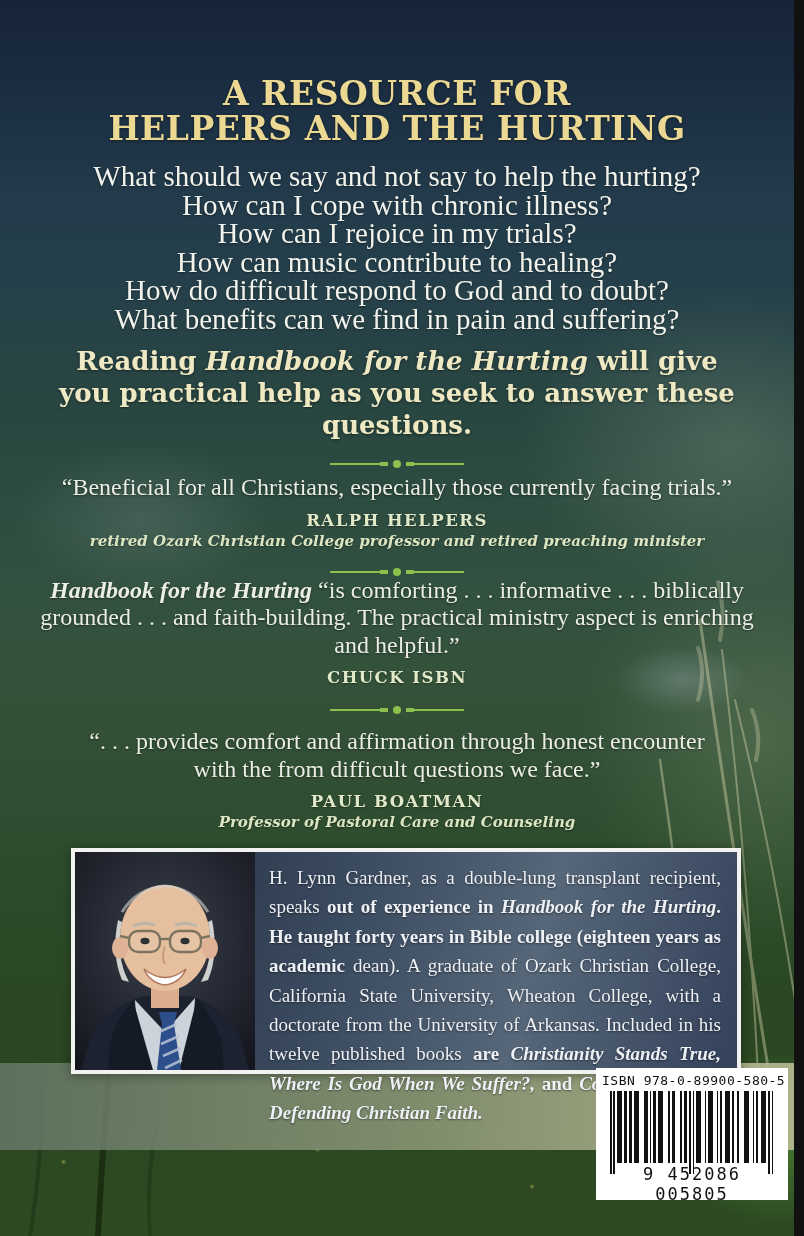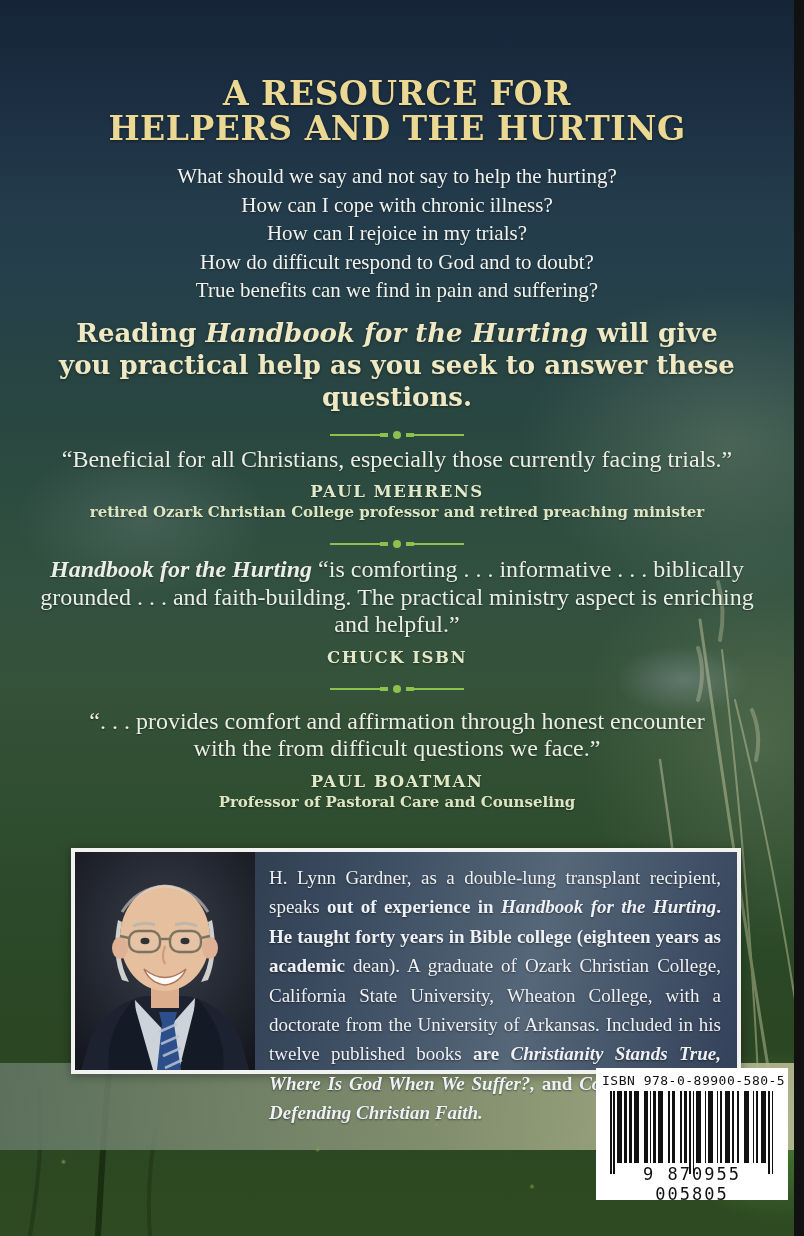--- a/index.html
+++ b/index.html
@@ -29,44 +29,44 @@
   .grass-svg{position:absolute;inset:0;pointer-events:none;}
 
   .content{position:absolute;inset:0;text-align:center;color:#fff;}
 
   .title{
     margin-top:76px;
     font-family:"DejaVu Serif",serif;font-weight:bold;
     font-size:33px;line-height:35px;letter-spacing:.5px;
     color:#ead893;text-shadow:0 1px 3px rgba(0,0,0,.45);
   }
-  .questions{margin-top:16px;font-size:21px;line-height:28.5px;color:#f1f3ec;text-shadow:0 1px 2px rgba(0,0,0,.4);}
+  .questions{margin-top:16px;font-size:29px;line-height:28.5px;color:#f1f3ec;text-shadow:0 1px 2px rgba(0,0,0,.4);}
   .pitch{
     margin:12px auto 12px;width:700px;
     font-family:"DejaVu Serif",serif;font-weight:bold;
     font-size:26px;line-height:32px;color:#efe9c3;text-shadow:0 1px 3px rgba(0,0,0,.45);
   }
   .divider{margin:18px auto 0;display:flex;align-items:center;justify-content:center;height:9px;}
   .divider .bar{width:56px;height:2px;background:#8cc14d;position:relative;}
   .divider .bar::after{content:"";position:absolute;top:-1px;width:8px;height:4px;background:#8cc14d;}
   .divider .bar.l::after{right:-2px;}
   .divider .bar.r::after{left:-2px;}
   .divider .dot{width:8px;height:8px;border-radius:50%;background:#8cc14d;margin:0 7px;}
 
   .quote{margin:13px auto 0;width:720px;font-size:24px;line-height:27.5px;color:#ebeee5;text-shadow:0 1px 2px rgba(0,0,0,.45);}
   .q1{margin-top:6px;}
-  .q2{margin-top:8px;}
+  .q2{margin-top:0;}
   .q3{margin-top:14px;width:640px;}
   .endorser-name{
     margin-top:9px;font-family:"DejaVu Serif",serif;font-weight:bold;
     font-size:16.5px;letter-spacing:1.5px;color:#e1e9c9;text-shadow:0 1px 2px rgba(0,0,0,.4);
   }
   .endorser-cred{
     margin-top:2px;font-family:"DejaVu Serif",serif;font-weight:bold;
-    font-size:15px;color:#dde6c2;text-shadow:0 1px 2px rgba(0,0,0,.4);
+    font-size:15px;color:#dde6c2;text-shadow:0 1px 2px rgba(0,0,0,.4);font-style:italic;
   }
 
   .s-r{font-weight:inherit;}
   .s-b{font-weight:bold;}
   .s-i{font-style:italic;}
   .s-bi{font-weight:bold;font-style:italic;}
 
   .bio-box{
     position:absolute;left:71px;top:848px;width:670px;height:226px;
     border:4px solid #f2f2f0;box-sizing:border-box;
@@ -128,34 +128,35 @@
   <div class="content">
     <div class="title">
       <div>A RESOURCE FOR</div>
       <div>HELPERS AND THE HURTING</div>
     </div>
 
     <div class="questions">
       <div>What should we say and not say to help the hurting?</div>
       <div>How can I cope with chronic illness?</div>
       <div>How can I rejoice in my trials?</div>
+      <div>How can music contribute to healing?</div>
       <div>How do difficult respond to God and to doubt?</div>
-      <div>True benefits can we find in pain and suffering?</div>
+      <div>What benefits can we find in pain and suffering?</div>
     </div>
 
     <div class="pitch"><span class="s-r">Reading </span><span class="s-i">Handbook for the Hurting</span><span class="s-r"> will give you practical help as you seek to answer these questions.</span></div>
 
     <div class="divider">
       <span class="bar l"></span>
       <span class="dot"></span>
       <span class="bar r"></span>
     </div>
 
     <div class="quote q1"><span class="s-r">“Beneficial for all Christians, especially those currently facing trials.”</span></div>
-    <div class="endorser-name">PAUL MEHRENS</div>
+    <div class="endorser-name">RALPH HELPERS</div>
     <div class="endorser-cred">retired Ozark Christian College professor and retired preaching minister</div>
 
     <div class="divider">
       <span class="bar l"></span>
       <span class="dot"></span>
       <span class="bar r"></span>
     </div>
 
     <div class="quote q2"><span class="s-bi">Handbook for the Hurting</span><span class="s-r"> “is comforting . . . informative . . . biblically grounded . . . and faith-building. The practical ministry aspect is enriching and helpful.”</span></div>
     <div class="endorser-name">CHUCK ISBN</div>
@@ -324,15 +325,15 @@
         <div class="bc-m"></div>
         <div class="bc-m"></div>
         <div class="bc-m on"></div>
         <div class="bc-m on"></div>
         <div class="bc-m on"></div>
         <div class="bc-m"></div>
         <div class="bc-m on tall"></div>
         <div class="bc-m"></div>
         <div class="bc-m on tall"></div>
       </div>
-    <div class="barcode-number">9 870955 005805</div>
+    <div class="barcode-number">9 452086 005805</div>
   </div>
 </div>
 
 </body></html>

